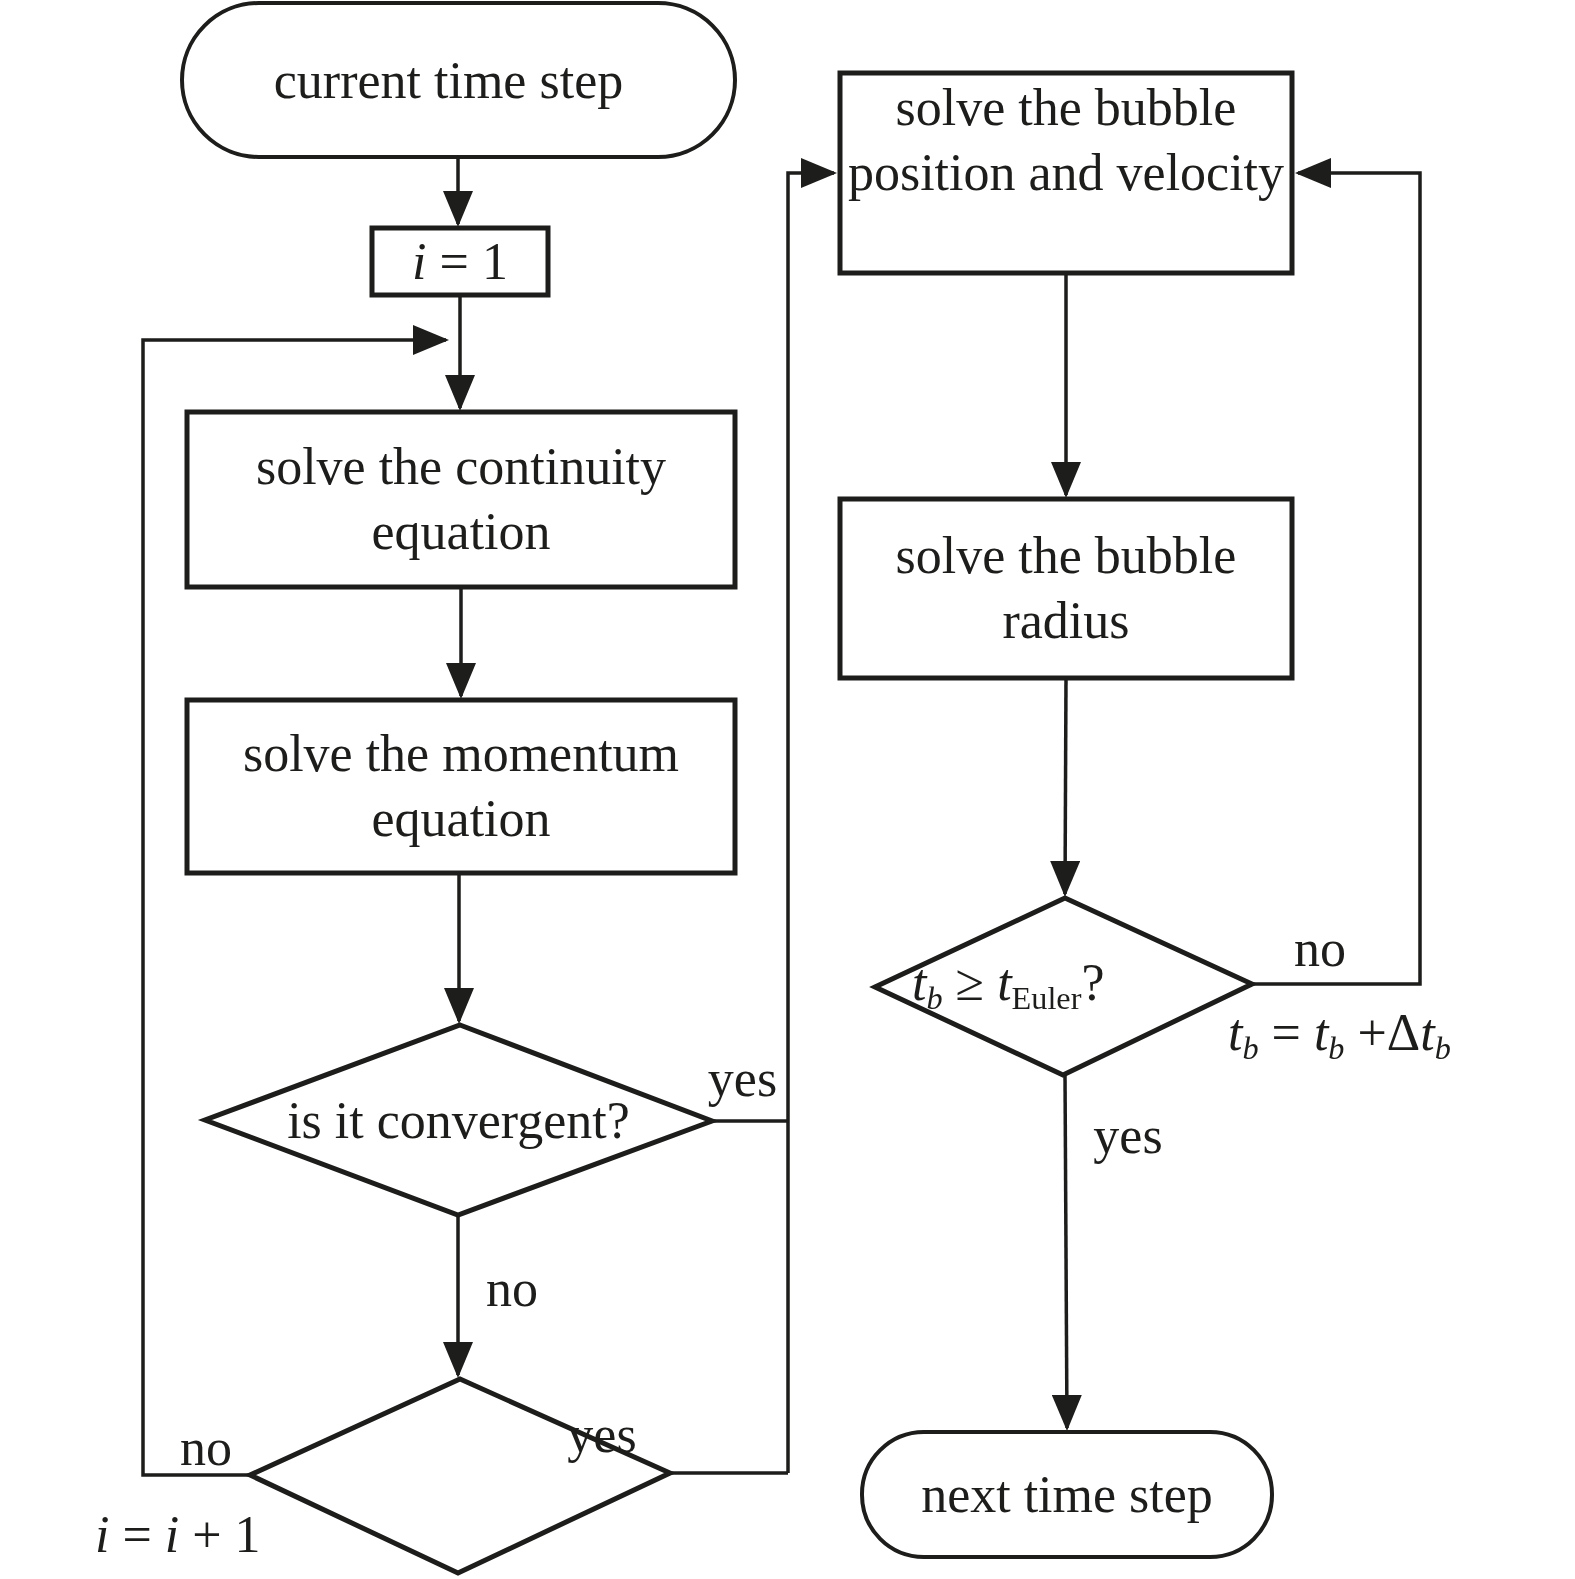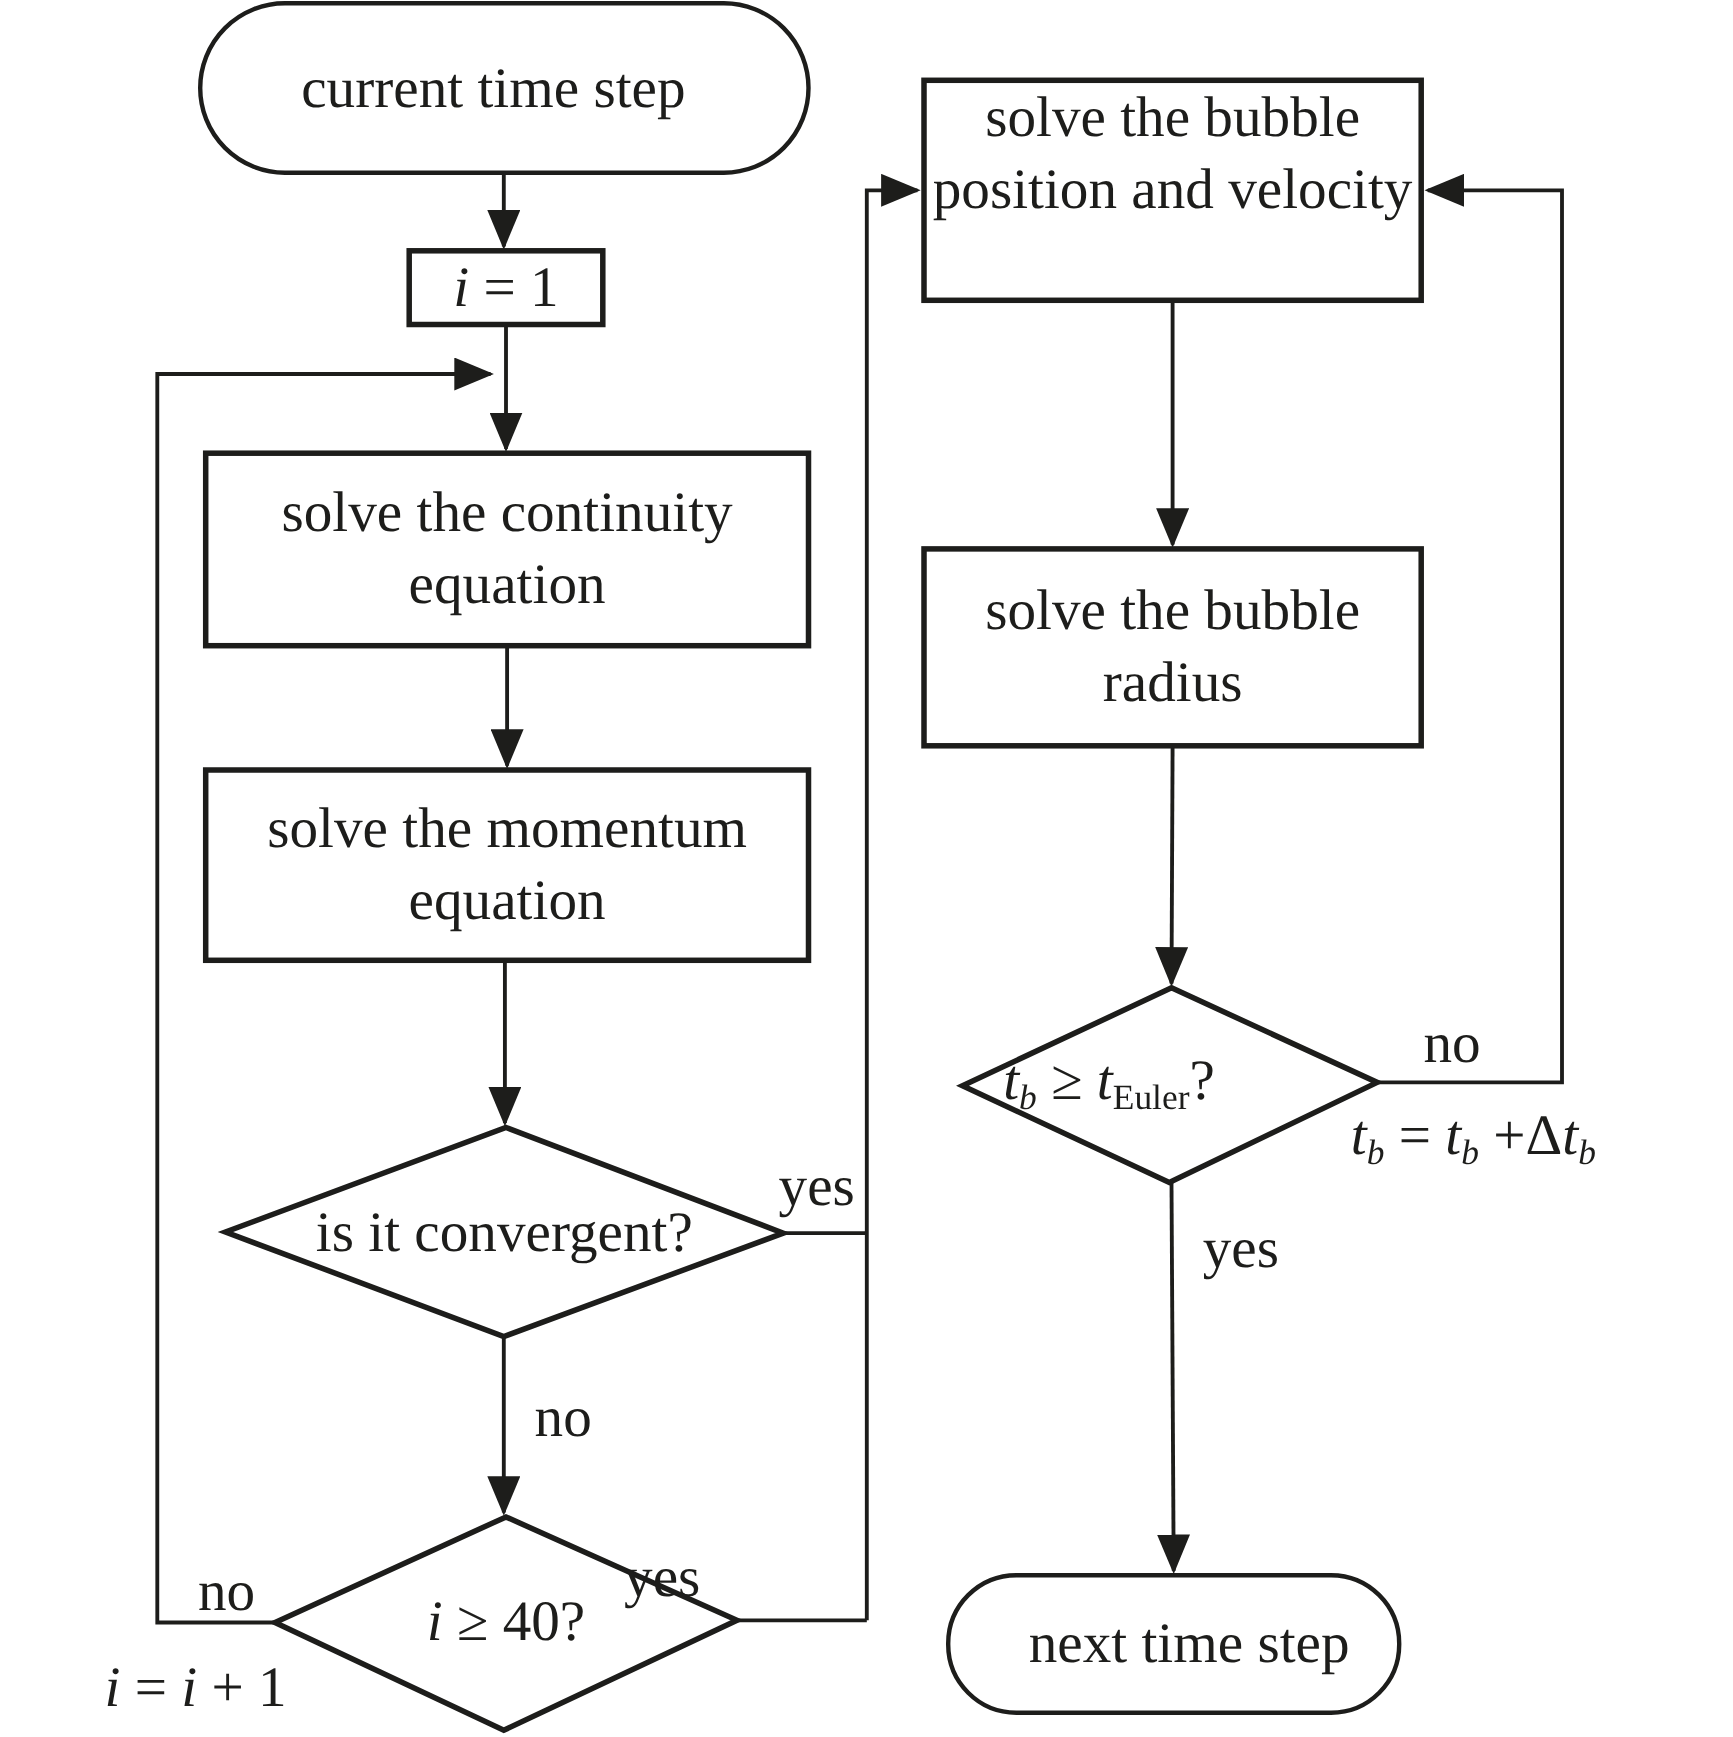--- a/index.html
+++ b/index.html
@@ -68,29 +68,28 @@
   <div class="lbl" style="left:182px;top:48px;width:533px;">current time step</div>
 
   <div class="lbl" style="left:372px;top:229px;width:176px;"><span class="it">i</span><span> = 1</span></div>
 
   <div class="lbl" style="left:187px;top:434px;width:548px;text-align:center;">solve the continuity equation</div>
 
   <div class="lbl" style="left:187px;top:721px;width:548px;">solve the momentum equation</div>
 
   <div class="lbl" style="left:205px;top:1088px;width:507px;text-align:center;">is it convergent?</div>
 
-  <div class="lbl" style="left:250px;top:1442px;width:420px;"><span class="it">i</span><span> ≥ 40?</span></div>
 
   <div class="lbl" style="left:840px;top:75px;width:452px;">solve the bubble position and velocity</div>
 
   <div class="lbl" style="left:840px;top:523px;width:452px;">solve the bubble radius</div>
 
   <div class="lbl" style="left:1062px;top:950px;width:380px;text-align:left;white-space:nowrap;left:912px;"><span class="it">t</span><span class="it sub">b</span><span> ≥ </span><span class="it">t</span><span class="sub">Euler</span><span>?</span></div>
 
-  <div class="lbl" style="left:862px;top:1462px;width:410px;padding-left:14px;">next time step</div>
+  <div class="lbl" style="left:862px;top:1462px;width:410px;">next time step</div>
 
   <div class="lbl" style="left:695px;top:1046px;width:95px;">yes</div>
 
   <div class="lbl" style="left:462px;top:1256px;width:100px;">no</div>
 
   <div class="lbl" style="left:552px;top:1402px;width:100px;">yes</div>
 
   <div class="lbl" style="left:156px;top:1415px;width:100px;">no</div>
 
   <div class="lbl nowrap" style="left:95px;top:1502px;"><span class="it">i</span><span> = </span><span class="it">i</span><span> + 1</span></div>

